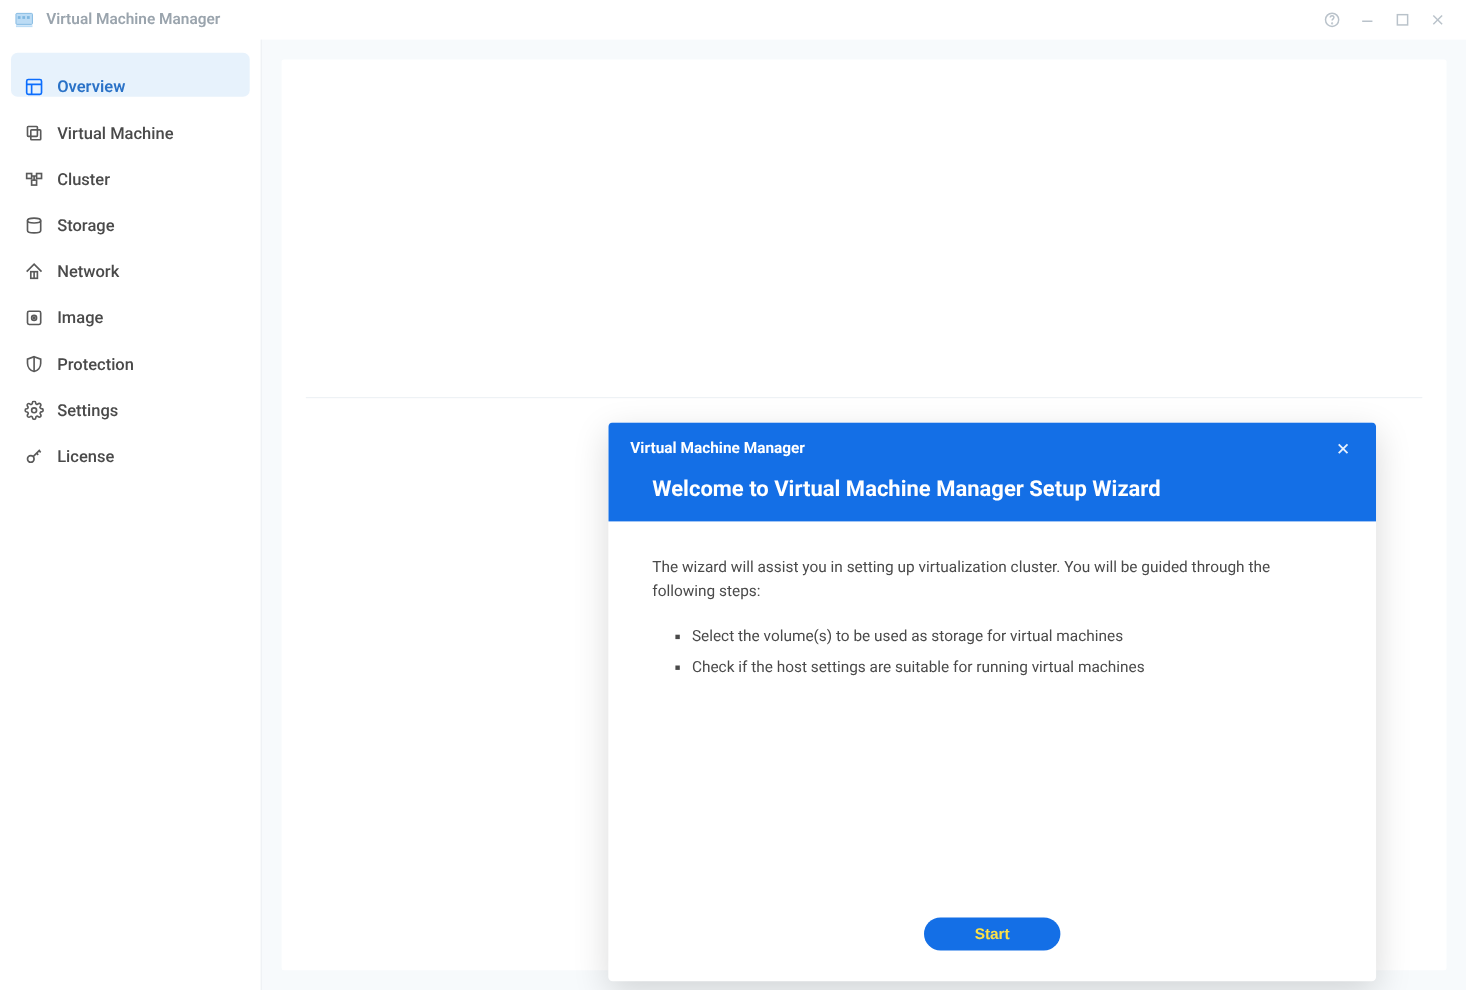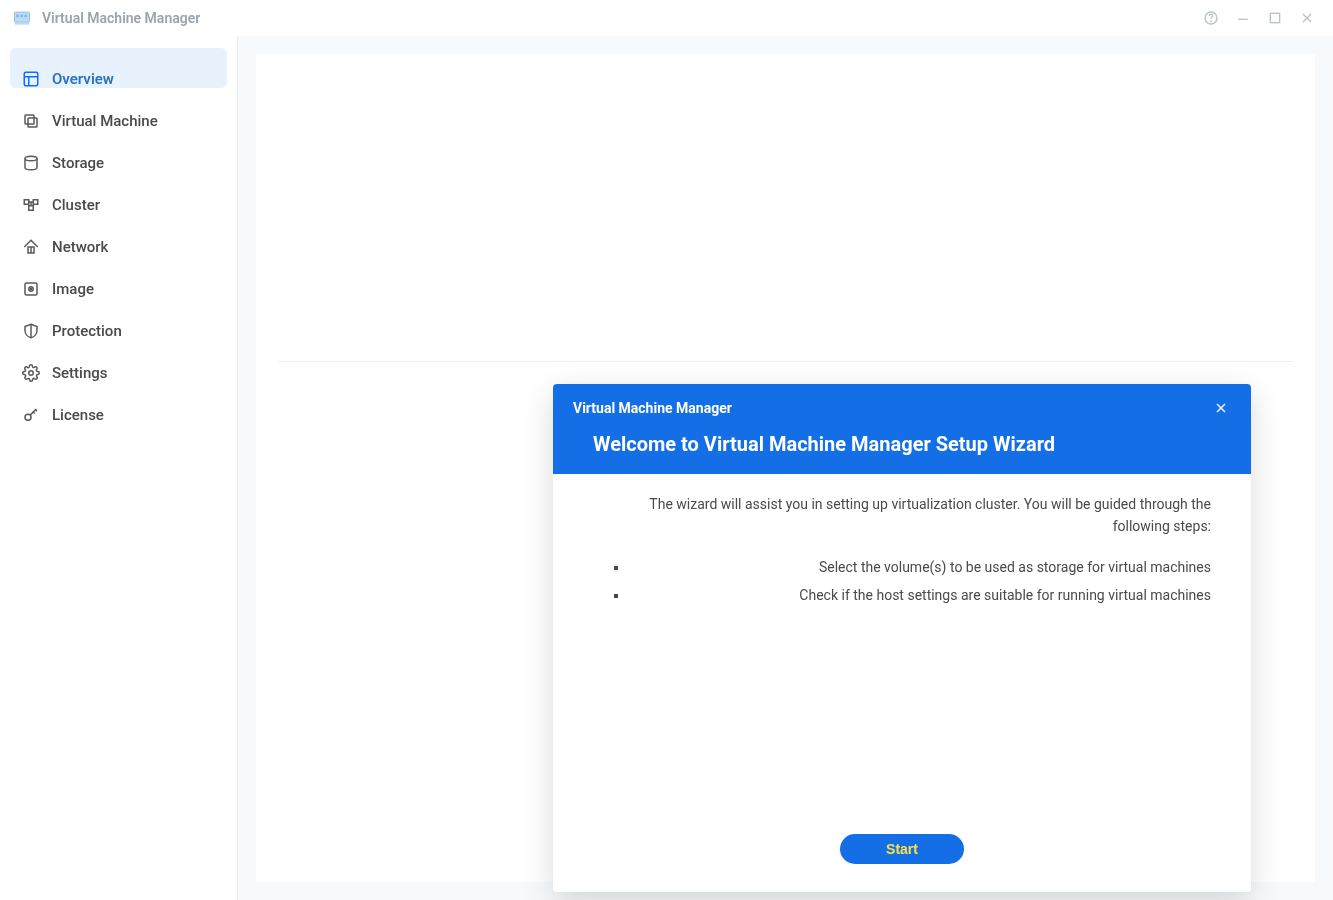--- a/index.html
+++ b/index.html
@@ -126,25 +126,24 @@
       display: inline-flex; align-items: center; justify-content: center;
     }
     .modal-close svg { width: 16px; height: 16px; }
     .modal-title {
       font-size: 20px;
       font-weight: 700;
       padding-left: 20px;
     }
     .modal-body {
       flex: 1;
-      padding: 20px 40px 12px 40px;
+      padding: 32px 40px 12px 40px;
       color: #4a4a4a;
       font-size: 14px;
       line-height: 1.55;
-      text-align: right;
     }
     .modal-body ul {
       margin-top: 20px;
       padding-left: 36px;
       list-style-type: square;
     }
     .modal-body ul li { margin-bottom: 6px; }
     .modal-footer {
       display: flex;
       justify-content: center;
@@ -221,38 +220,38 @@
             <rect x="4" y="4" width="12" height="12" rx="1"></rect>
             <rect x="8" y="8" width="12" height="12" rx="1"></rect>
           </svg>
       </span>
       <span class="sidebar-label">Virtual Machine</span>
     </div>
 
     <div class="sidebar-item">
       <span class="sidebar-icon">
         <svg viewBox="0 0 24 24" fill="none" stroke="currentColor" stroke-width="2">
-            <ellipse cx="12" cy="6" rx="8" ry="3"></ellipse>
-            <path d="M4 6v12c0 1.7 3.6 3 8 3s8-1.3 8-3V6"></path>
-          </svg>
-      </span>
-      <span class="sidebar-label">Storage</span>
-    </div>
-
-    <div class="sidebar-item">
-      <span class="sidebar-icon">
-        <svg viewBox="0 0 24 24" fill="none" stroke="currentColor" stroke-width="2">
             <rect x="3" y="5" width="6" height="6"></rect>
             <rect x="15" y="5" width="6" height="6"></rect>
             <rect x="9" y="13" width="6" height="6"></rect>
             <line x1="9" y1="8" x2="15" y2="8"></line>
             <line x1="12" y1="13" x2="12" y2="8"></line>
           </svg>
       </span>
       <span class="sidebar-label">Cluster</span>
+    </div>
+
+    <div class="sidebar-item">
+      <span class="sidebar-icon">
+        <svg viewBox="0 0 24 24" fill="none" stroke="currentColor" stroke-width="2">
+            <ellipse cx="12" cy="6" rx="8" ry="3"></ellipse>
+            <path d="M4 6v12c0 1.7 3.6 3 8 3s8-1.3 8-3V6"></path>
+          </svg>
+      </span>
+      <span class="sidebar-label">Storage</span>
     </div>
 
     <div class="sidebar-item">
       <span class="sidebar-icon">
         <svg viewBox="0 0 24 24" fill="none" stroke="currentColor" stroke-width="2">
             <path d="M3 12l9-9 9 9"></path>
             <rect x="8" y="12" width="8" height="8"></rect>
             <line x1="12" y1="12" x2="12" y2="20"></line>
           </svg>
       </span>

